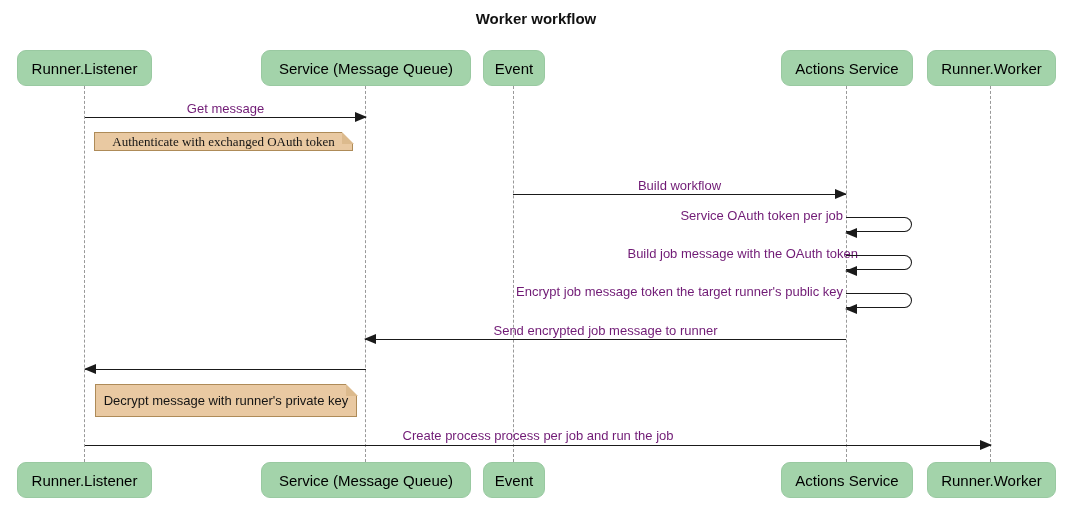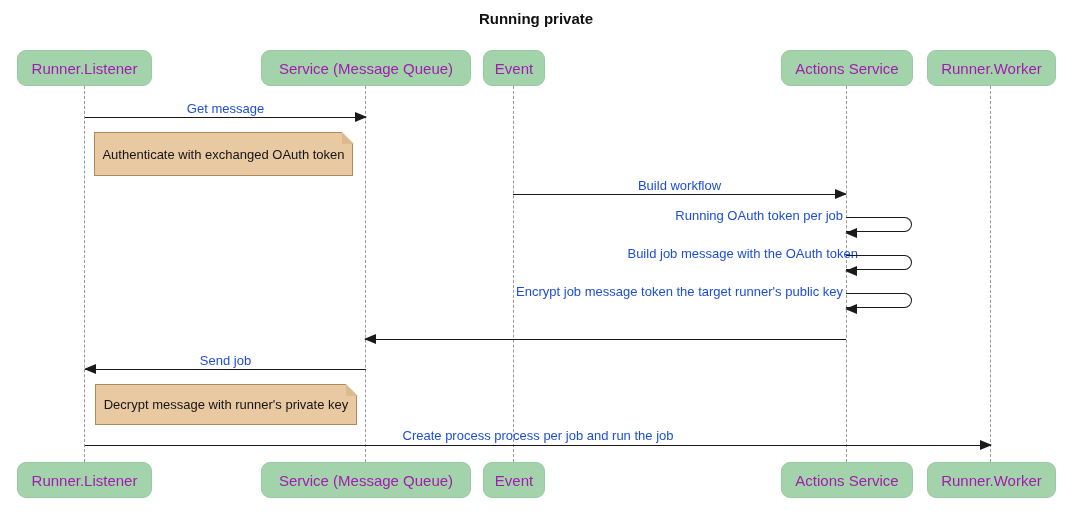--- a/index.html
+++ b/index.html
@@ -33,32 +33,32 @@
   .actor {
     position: absolute;
     height: 36px;
     background: #A3D3AA;
     border: 1px solid #99c9a1;
     border-radius: 9px;
     display: flex;
     align-items: center;
     justify-content: center;
     font-size: 15px;
-    color: #a21caf;
+    color: #000000;
     box-sizing: border-box;
   }
   .actor-row-top .actor { top: 50px; }
   .actor-row-bottom .actor { top: 462px; }
 
   .msg-label {
     position: absolute;
     font-size: 13px;
     line-height: 15px;
     text-align: center;
-    color: #1d4ed8;
+    color: #701a75;
     white-space: nowrap;
   }
   .msg-label.right-align { text-align: right; }
 
   .msg-line {
     position: absolute;
     height: 0;
     border-top: 1.5px solid #1a1a1a;
   }
   .msg-line .head { position: absolute; width: 0; height: 0; top: -6px; }
@@ -114,76 +114,76 @@
     border-width: 0 12px 12px 0;
     border-style: solid;
     border-color: #ffffff #ffffff #dcba8d #dcba8d;
   }
 </style>
 </head>
 <body>
 
 <div class="diagram">
 
-  <div class="title">Running private</div>
+  <div class="title">Worker workflow</div>
 
   <div class="lifeline" style="left:84px;"></div>
   <div class="lifeline" style="left:365px;"></div>
   <div class="lifeline" style="left:513px;"></div>
   <div class="lifeline" style="left:846px;"></div>
   <div class="lifeline" style="left:990px;"></div>
 
   <div class="actor-row-top">
     <div class="actor" style="left:17px;width:135px;">Runner.Listener</div>
     <div class="actor" style="left:261px;width:210px;">Service (Message Queue)</div>
     <div class="actor" style="left:483px;width:62px;">Event</div>
     <div class="actor" style="left:781px;width:132px;">Actions Service</div>
     <div class="actor" style="left:927px;width:129px;">Runner.Worker</div>
   </div>
 
   <div class="msg-label" style="left:85px;width:281px;top:101px;">Get message</div>
   <div class="msg-line" style="left:85px;width:281px;top:117px;">
     <span class="head to-right"></span>
   </div>
 
-  <div class="note" style="left:94px;top:132px;width:259px;height:44px;">
+  <div class="note" style="left:94px;top:132px;width:259px;height:19px;font-family:Liberation Serif, serif;">
     <span class="fold"></span>
     <span>Authenticate with exchanged OAuth token</span>
   </div>
 
   <div class="msg-label" style="left:513px;width:333px;top:178px;">Build workflow</div>
   <div class="msg-line" style="left:513px;width:333px;top:194px;">
     <span class="head to-right"></span>
   </div>
 
-  <div class="msg-label right-align" style="right:229px;left:560px;top:208px;">Running OAuth token per job</div>
+  <div class="msg-label right-align" style="right:229px;left:560px;top:208px;">Service OAuth token per job</div>
   <div class="selfloop" style="top:217px;">
     <span class="head"></span>
   </div>
 
   <div class="msg-label right-align" style="right:214px;left:520px;top:246px;">Build job message with the OAuth token</div>
   <div class="selfloop" style="top:255px;">
     <span class="head"></span>
   </div>
 
   <div class="msg-label right-align" style="right:229px;left:470px;top:284px;">Encrypt job message token the target runner's public key</div>
   <div class="selfloop" style="top:293px;">
     <span class="head"></span>
   </div>
 
+  <div class="msg-label" style="left:365px;width:481px;top:323px;">Send encrypted job message to runner</div>
   <div class="msg-line" style="left:365px;width:481px;top:339px;">
     <span class="head to-left"></span>
   </div>
 
-  <div class="msg-label" style="left:85px;width:281px;top:353px;">Send job</div>
   <div class="msg-line" style="left:85px;width:281px;top:369px;">
     <span class="head to-left"></span>
   </div>
 
-  <div class="note" style="left:95px;top:384px;width:262px;height:41px;">
+  <div class="note" style="left:95px;top:384px;width:262px;height:33px;">
     <span class="fold"></span>
     <span>Decrypt message with runner's private key</span>
   </div>
 
   <div class="msg-label" style="left:85px;width:906px;top:428px;">Create process process per job and run the job</div>
   <div class="msg-line" style="left:85px;width:906px;top:445px;">
     <span class="head to-right"></span>
   </div>
 
   <div class="actor-row-bottom">

